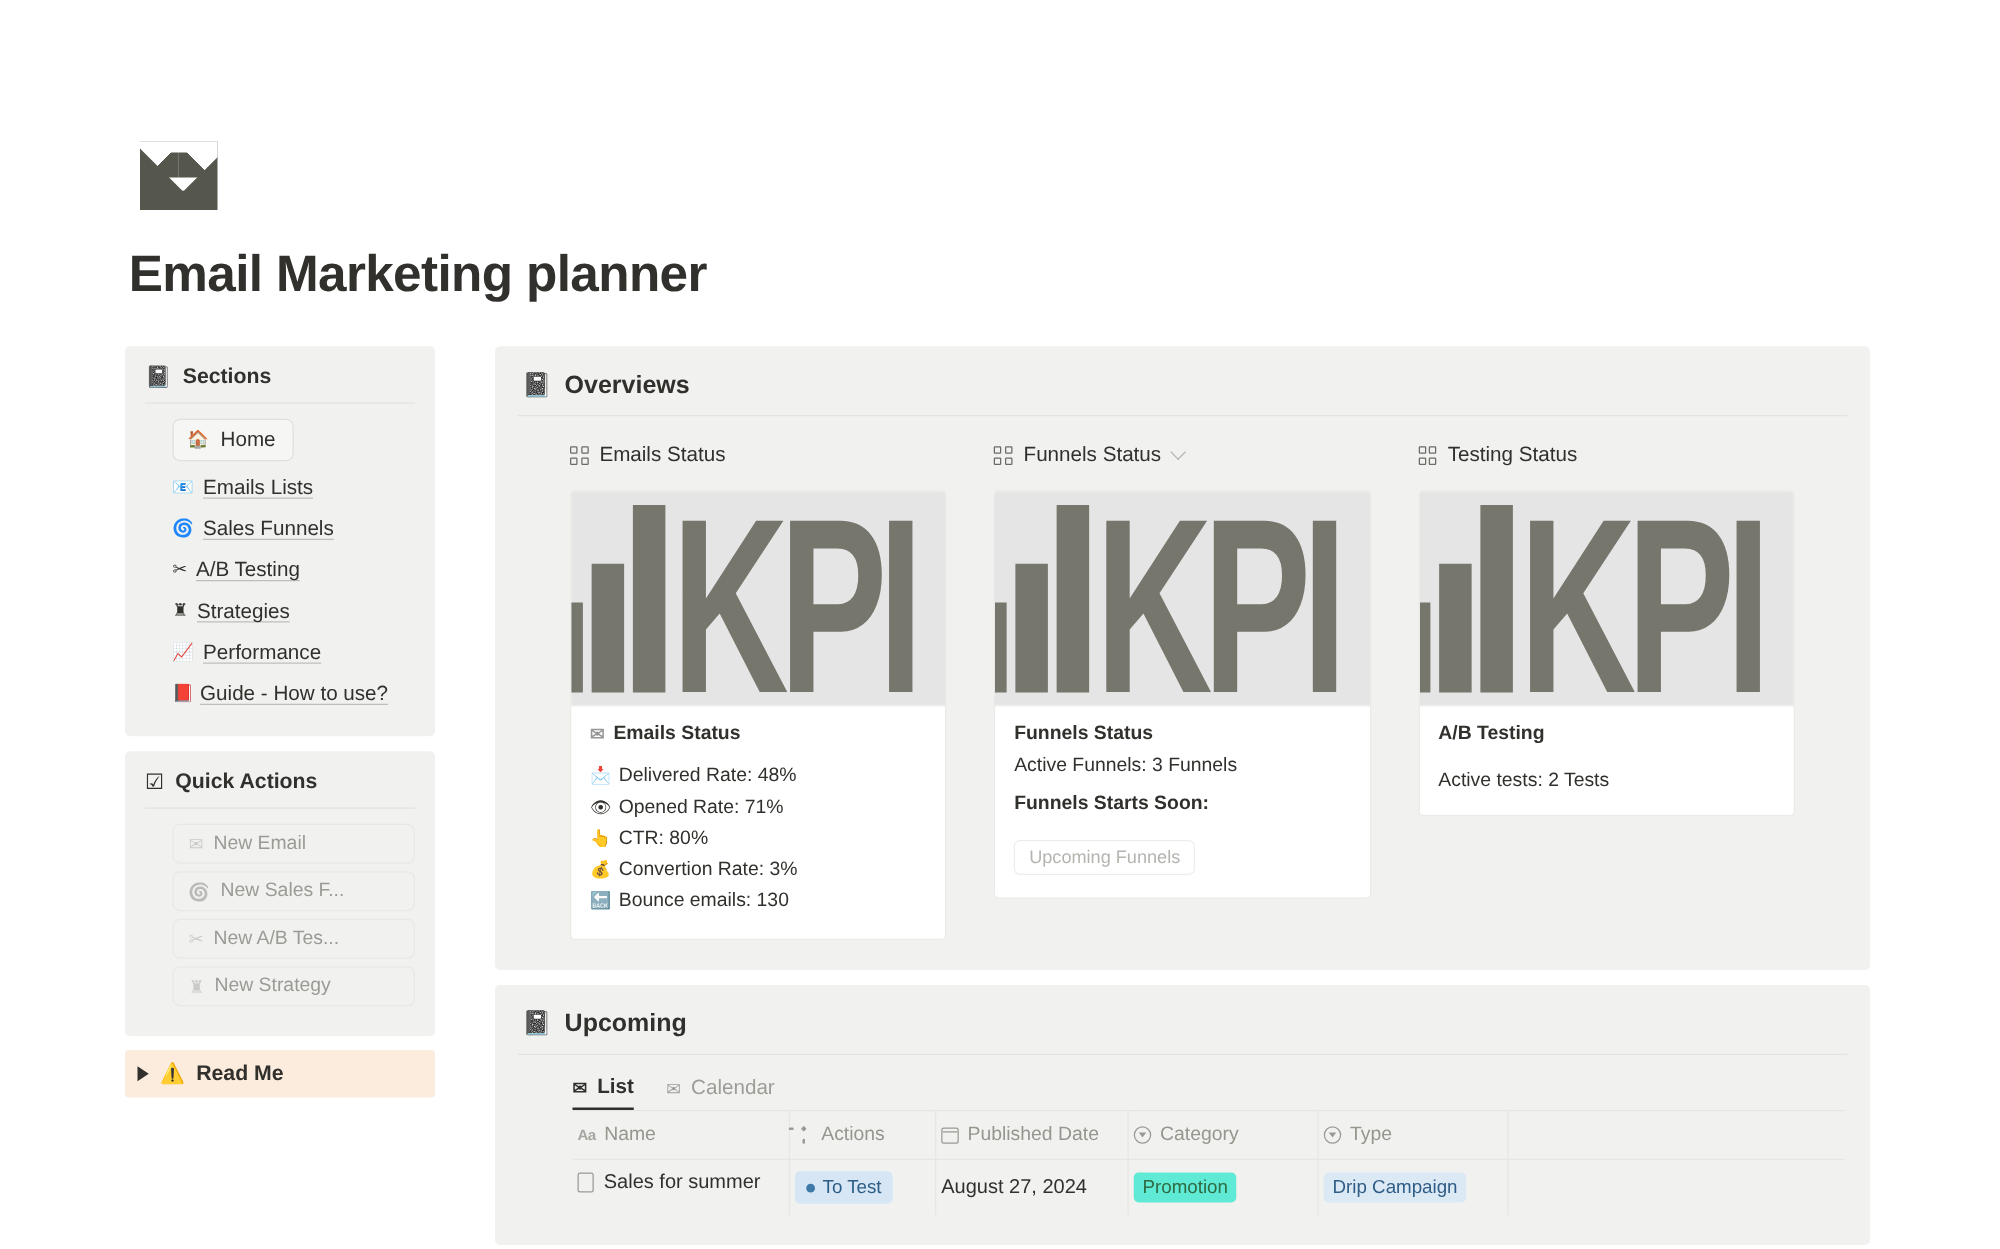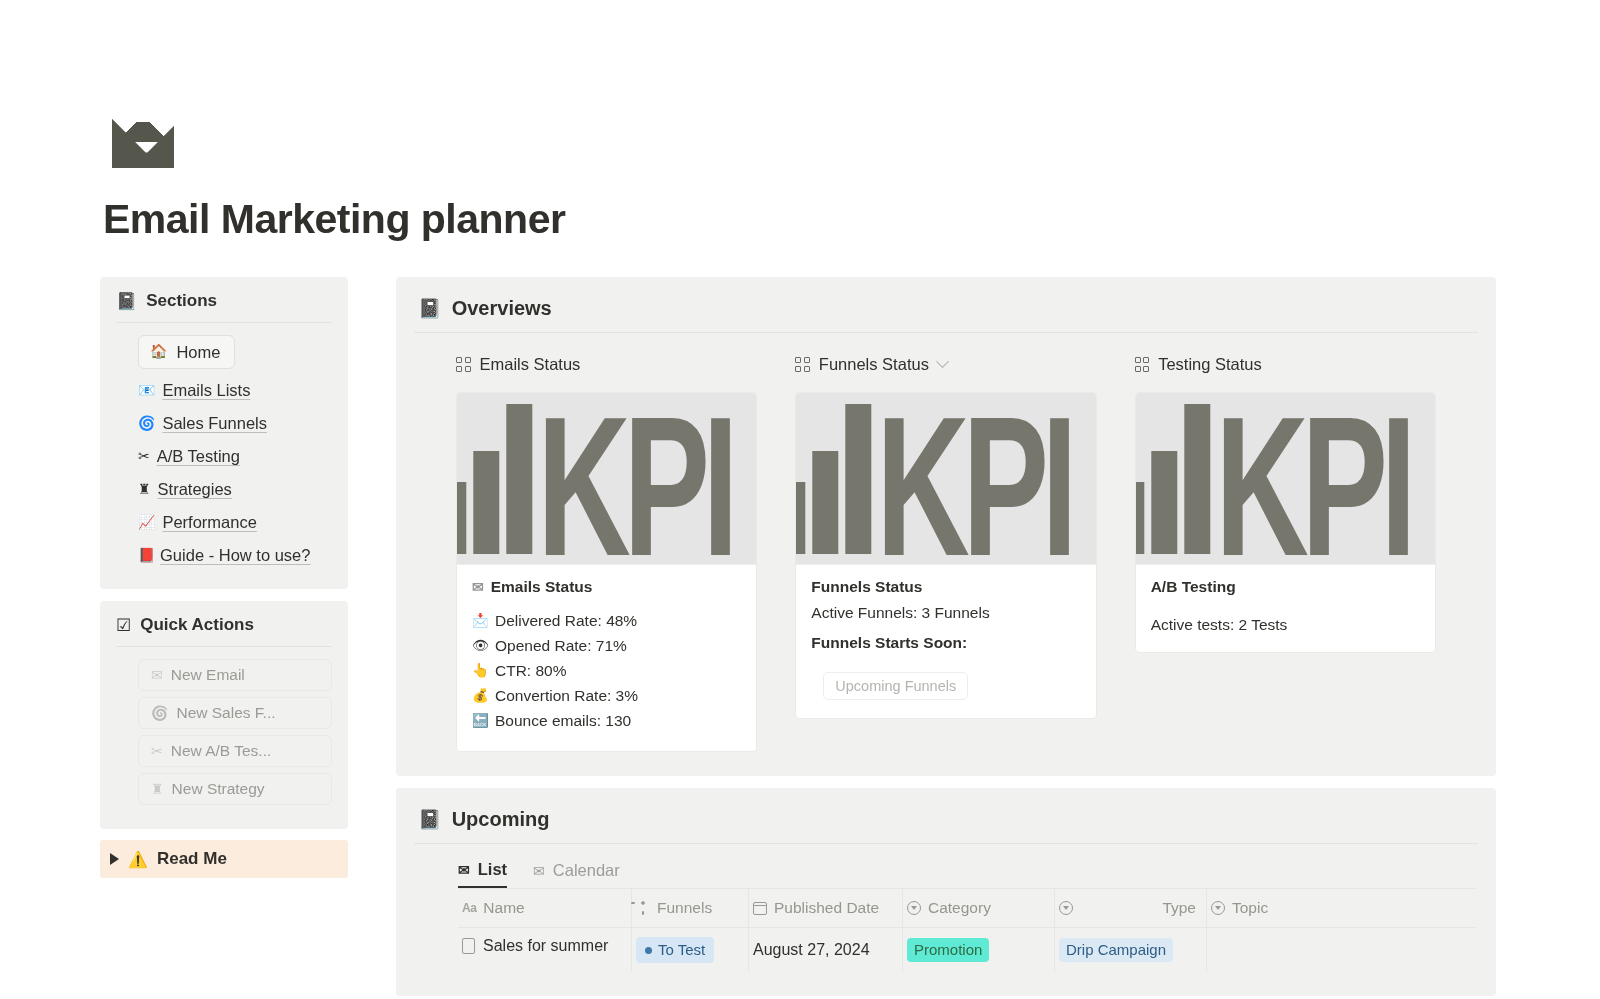--- a/index.html
+++ b/index.html
@@ -220,21 +220,20 @@
   .stat .ic { font-size: 13.5px; width: 16px; text-align: center; }
   .spacer12 { height: 12px; }
   .ghost-pill {
     display: inline-block;
     border: 1px solid #ededea;
     border-radius: 5px;
     padding: 5px 11px;
     font-size: 14.5px;
     color: #b4b4af;
     margin-top: 12px;
-    margin-left: 12px;
   }
 
   
   .tabs {
     display: flex; gap: 26px;
     padding: 0 0 0 44px;
     margin-top: -6px;
   }
   .tab {
     display: flex; align-items: center; gap: 8px;
@@ -259,21 +258,21 @@
     display: flex; align-items: center; gap: 8px;
     font-size: 16px; color: #31302c;
     padding: 9px 10px 9px 4px;
     border-right: 1px solid #e6e6e2;
     min-height: 42px;
   }
   .c-name { width: 174px; flex: none; }
   .c-status { width: 117px; flex: none; }
   .c-date { width: 154px; flex: none; }
   .c-cat { width: 152px; flex: none; }
-  .c-type { width: 152px; flex: none; justify-content: space-between; }
+  .c-type { width: 152px; flex: none; }
   .c-topic { width: 240px; flex: none; border-right: none !important; }
 
   .aa { font-size: 12px; color: #a6a6a0; font-weight: bold; letter-spacing: -.5px; }
   .ico-circle {
     width: 14px; height: 14px; border-radius: 50%;
     border: 1.4px solid #9a9a94;
     position: relative; flex: none;
   }
   .ico-circle::after {
     content: ""; position: absolute;
@@ -549,37 +548,33 @@
       </div>
 
       <div class="table">
         <div class="trow thead">
           <div class="th c-name">
             <span class="aa">Aa</span>
             <span>Name</span>
           </div>
           <div class="th c-status">
             <span class="ico-spin"></span>
-            <span>Funnels</span>
+            <span>Actions</span>
           </div>
           <div class="th c-date">
             <span class="ico-cal"></span>
             <span>Published Date</span>
           </div>
           <div class="th c-cat">
             <span class="ico-circle"></span>
             <span>Category</span>
           </div>
           <div class="th c-type">
             <span class="ico-circle"></span>
             <span>Type</span>
-          </div>
-          <div class="th c-topic">
-            <span class="ico-circle"></span>
-            <span>Topic</span>
           </div>
         </div>
 
         <div class="trow tbody">
           <div class="td c-name wrap-name">
             <div class="nm-row">
               <span class="ico-doc"></span>
               <span>Sales for summer</span>
             </div>
           </div>

